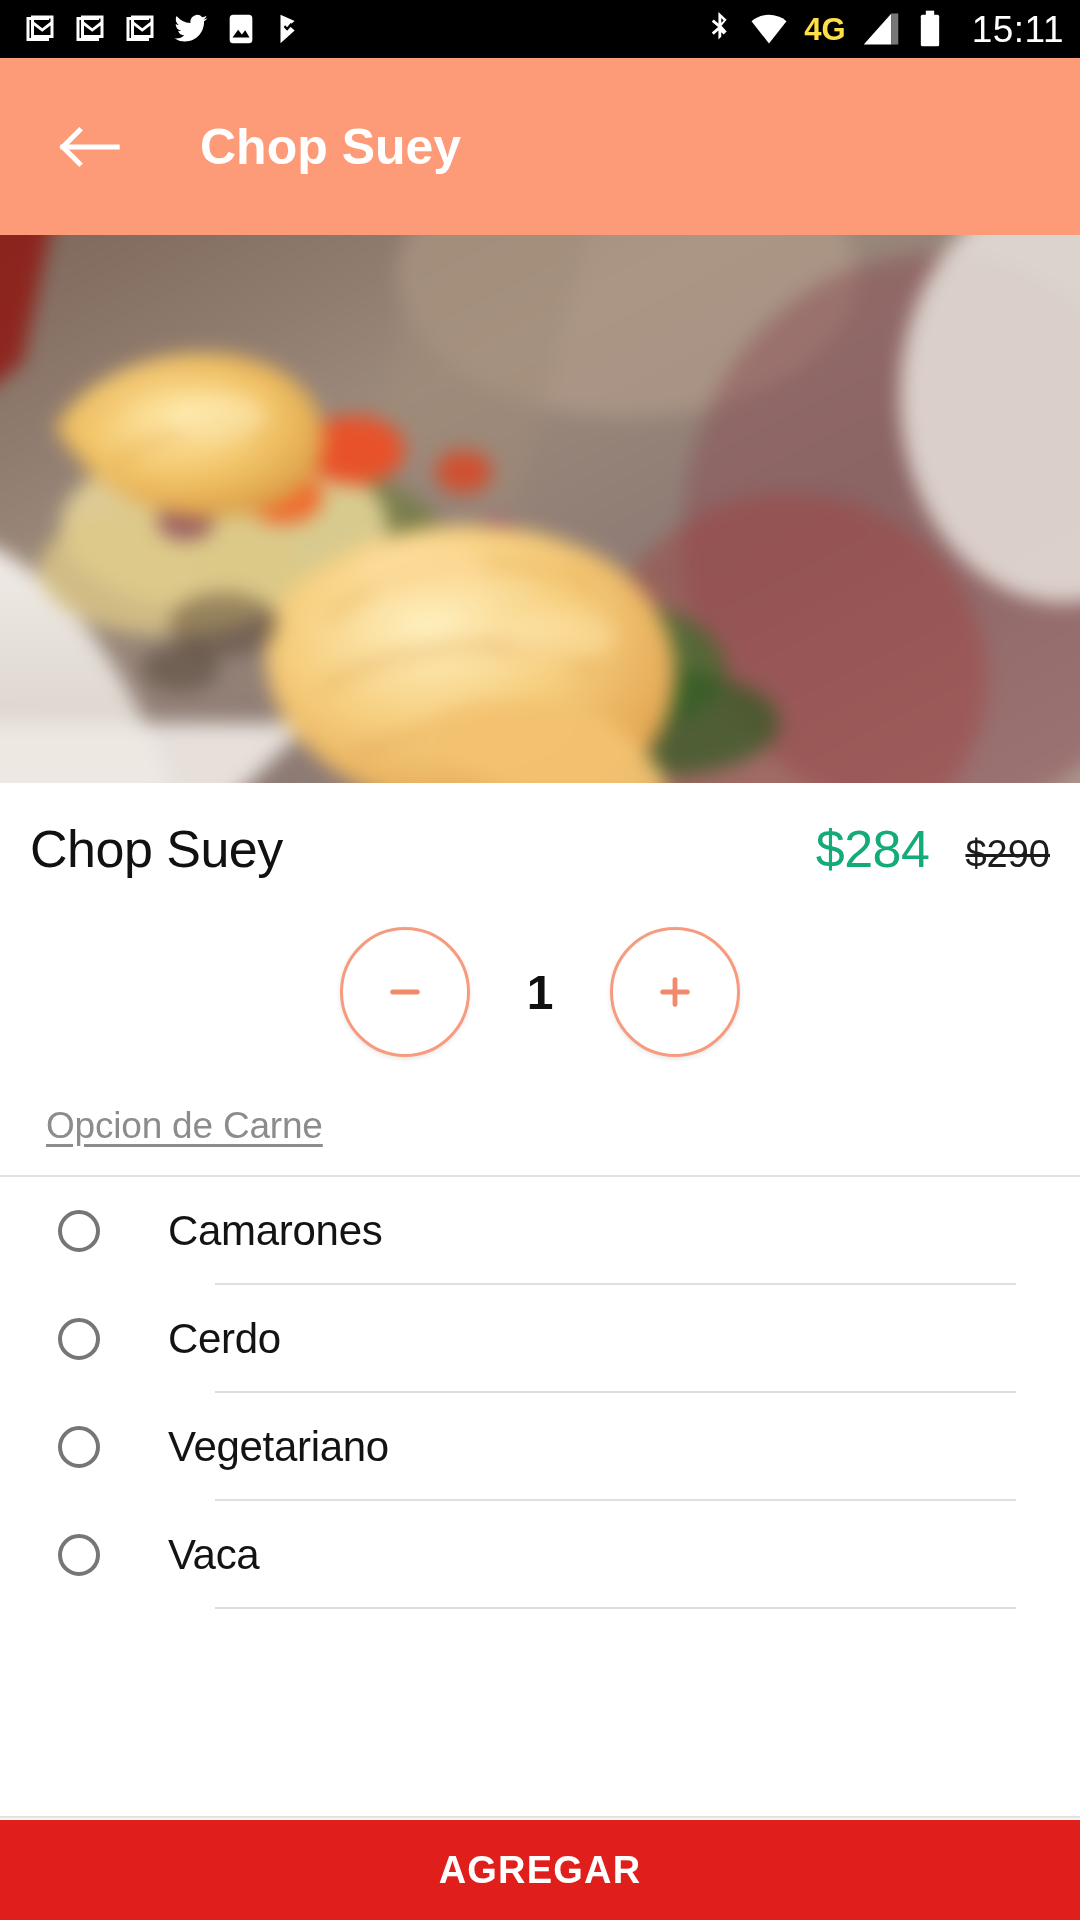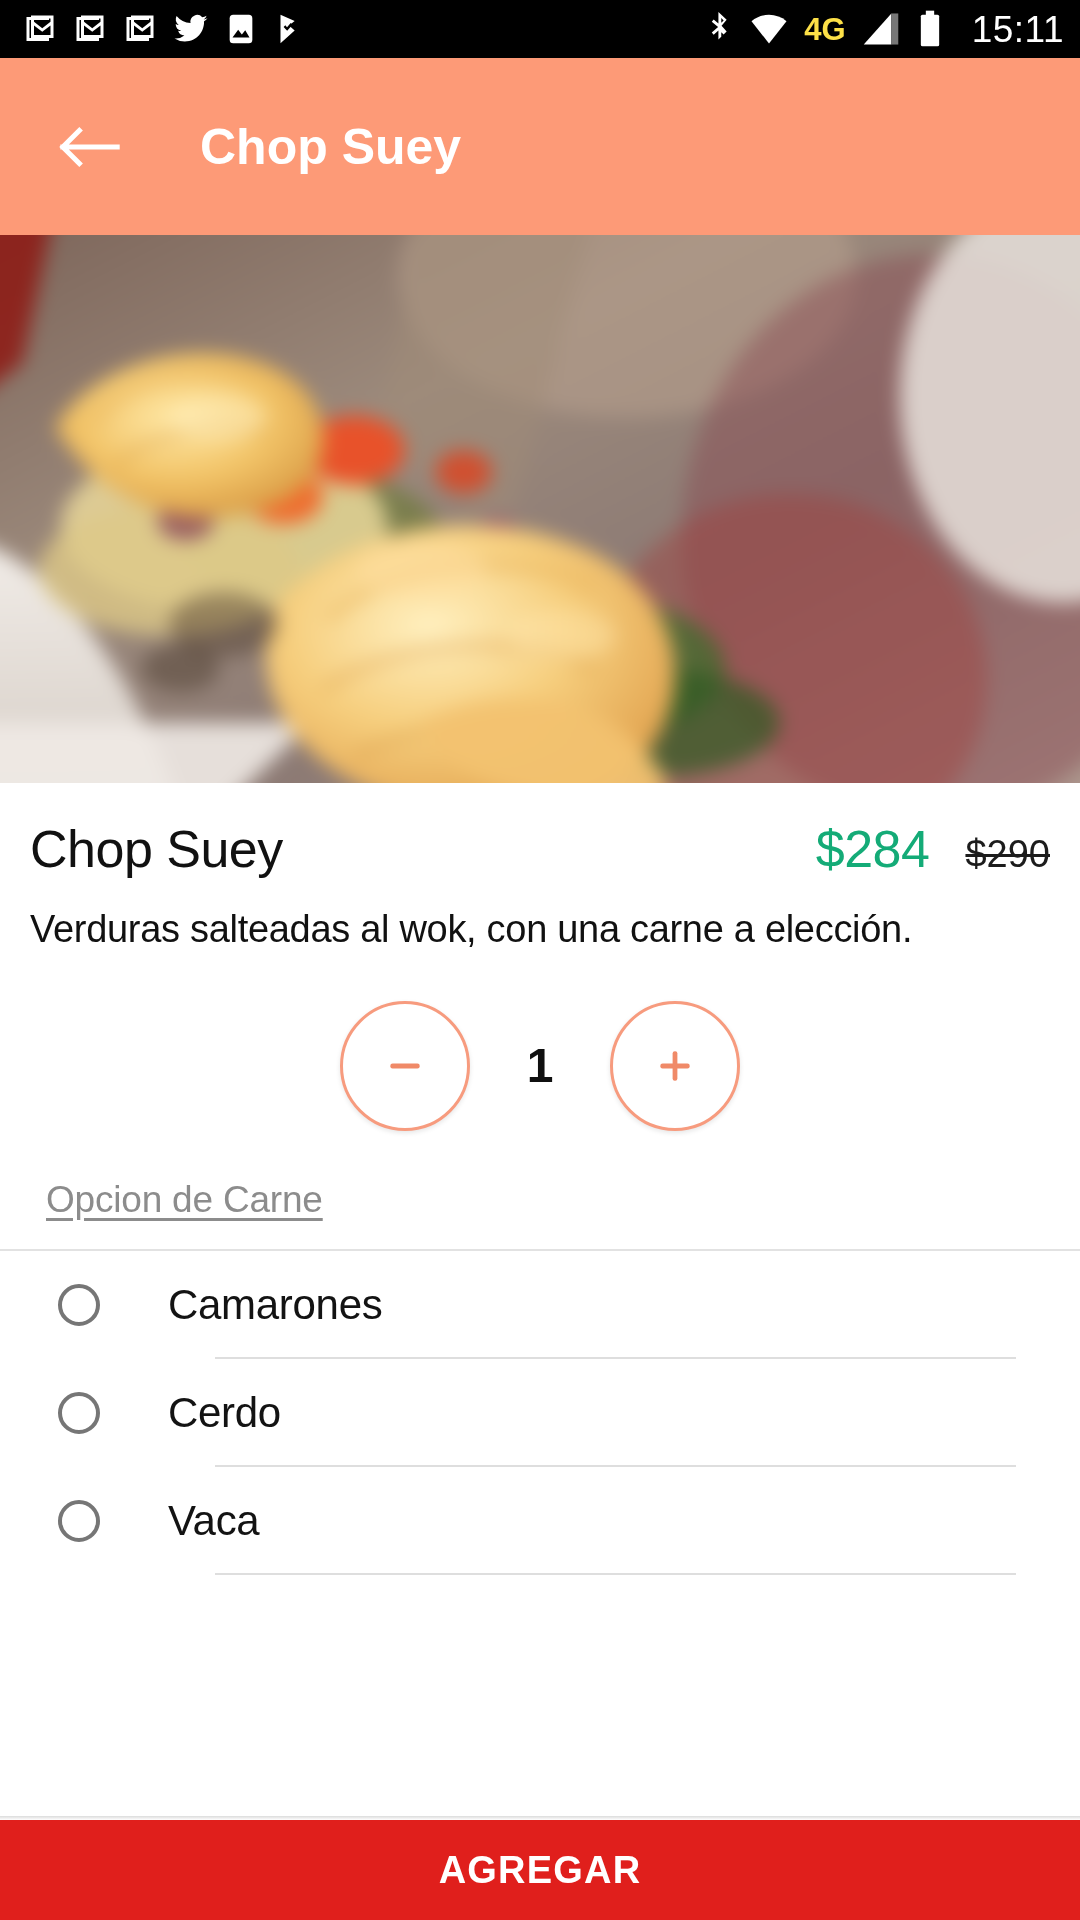--- a/index.html
+++ b/index.html
@@ -378,21 +378,20 @@
   <div class="detail">
 
     <div class="title-row">
       <div class="prod-title">Chop Suey</div>
       <div class="price-wrap">
         <div class="price-new">$284</div>
         <div class="price-old">$290</div>
       </div>
     </div>
 
-    <div class="prod-desc">Verduras salteadas al wok, con una carne a elección.</div>
 
     <div class="stepper">
       <div class="step-btn">
         <svg class="step-sign" width="44" height="44" viewBox="0 0 24 24">
           <rect x="4" y="10.7" width="16" height="2.6" rx="1.2" fill="#f08a68"></rect>
         </svg>
       </div>
       <div class="step-qty">1</div>
       <div class="step-btn">
         <svg class="step-sign" width="44" height="44" viewBox="0 0 24 24">
@@ -414,20 +413,25 @@
         <span class="opt-label">Camarones</span>
         <span class="opt-divider"></span>
       </div>
 
       <div class="opt-row">
         <span class="radio"></span>
         <span class="opt-label">Cerdo</span>
         <span class="opt-divider"></span>
       </div>
 
+      <div class="opt-row">
+        <span class="radio"></span>
+        <span class="opt-label">Vegetariano</span>
+        <span class="opt-divider"></span>
+      </div>
 
       <div class="opt-row">
         <span class="radio"></span>
         <span class="opt-label">Vaca</span>
         <span class="opt-divider"></span>
       </div>
 
     </div>
   </div>
 

